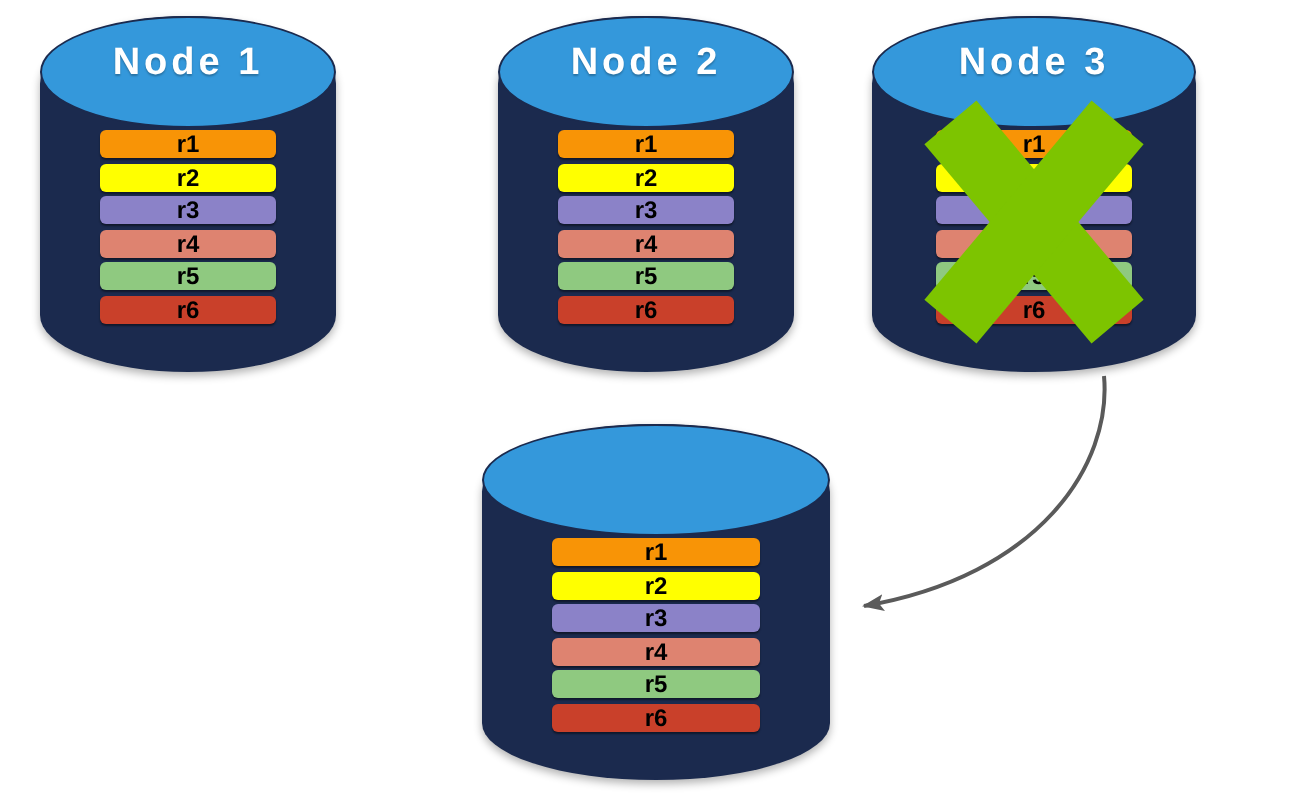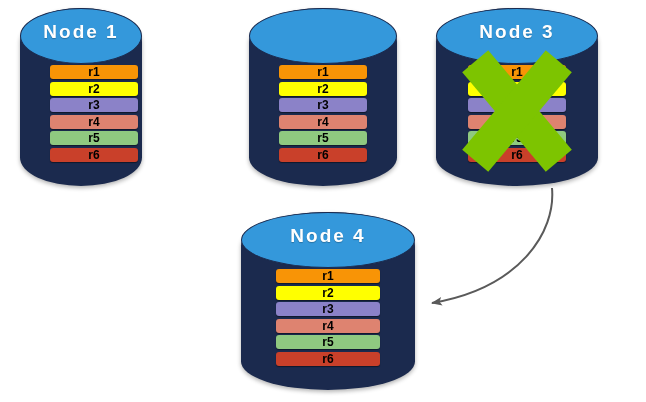--- a/index.html
+++ b/index.html
@@ -106,36 +106,37 @@
     height: 402px;
     pointer-events: none;
   }
 </style>
 </head>
 <body>
 
 <div id="canvas" style="background: rgb(255, 255, 255);">
 
   <div id="nodes-layer">
-      <div class="node" style="left: 20px; top: 8px; width: 122px; height: 178px;">
+      <div class="node" style="left: 20px; top: 8px; width: 148px; height: 178px;">
         <div class="cyl-body"></div>
         <div class="cyl-top"></div>
         <div class="cyl-title">Node  1</div>
         <div class="rows">
           <div class="row-bar" style="background: rgb(248, 148, 6); left: 30px; right: 30px; width: 88px; top: 57px;">r1</div>
           <div class="row-bar" style="background: rgb(255, 255, 0); left: 30px; right: 30px; width: 88px; top: 73.6px;">r2</div>
           <div class="row-bar" style="background: rgb(139, 130, 200); left: 30px; right: 30px; width: 88px; top: 90.2px;">r3</div>
           <div class="row-bar" style="background: rgb(222, 131, 112); left: 30px; right: 30px; width: 88px; top: 106.8px;">r4</div>
           <div class="row-bar" style="background: rgb(143, 201, 128); left: 30px; right: 30px; width: 88px; top: 123.4px;">r5</div>
           <div class="row-bar" style="background: rgb(201, 64, 42); left: 30px; right: 30px; width: 88px; top: 140px;">r6</div>
         </div>
       </div>
       <div class="node" style="left: 249px; top: 8px; width: 148px; height: 178px;">
         <div class="cyl-body"></div>
         <div class="cyl-top"></div>
+        <div class="cyl-title">Node  2</div>
         <div class="rows">
           <div class="row-bar" style="background: rgb(248, 148, 6); left: 30px; right: 30px; width: 88px; top: 57px;">r1</div>
           <div class="row-bar" style="background: rgb(255, 255, 0); left: 30px; right: 30px; width: 88px; top: 73.6px;">r2</div>
           <div class="row-bar" style="background: rgb(139, 130, 200); left: 30px; right: 30px; width: 88px; top: 90.2px;">r3</div>
           <div class="row-bar" style="background: rgb(222, 131, 112); left: 30px; right: 30px; width: 88px; top: 106.8px;">r4</div>
           <div class="row-bar" style="background: rgb(143, 201, 128); left: 30px; right: 30px; width: 88px; top: 123.4px;">r5</div>
           <div class="row-bar" style="background: rgb(201, 64, 42); left: 30px; right: 30px; width: 88px; top: 140px;">r6</div>
         </div>
       </div>
       <div class="node" style="left: 436px; top: 8px; width: 162px; height: 178px;">
@@ -151,21 +152,20 @@
           <div class="row-bar" style="background: rgb(201, 64, 42); left: 32px; right: 32px; width: 98px; top: 140px;">r6</div>
         </div>
         <div class="x-mark" style="left: 22px; top: 38px; width: 118px; height: 130px;">
           <div class="bar a" style="background: rgb(125, 196, 0);"></div>
           <div class="bar b" style="background: rgb(125, 196, 0);"></div>
         </div>
       </div>
       <div class="node" style="left: 241px; top: 212px; width: 174px; height: 178px;">
         <div class="cyl-body"></div>
         <div class="cyl-top"></div>
-        <div class="cyl-title">Node  4</div>
         <div class="rows">
           <div class="row-bar" style="background: rgb(248, 148, 6); left: 35px; right: 35px; width: 104px; top: 57px;">r1</div>
           <div class="row-bar" style="background: rgb(255, 255, 0); left: 35px; right: 35px; width: 104px; top: 73.6px;">r2</div>
           <div class="row-bar" style="background: rgb(139, 130, 200); left: 35px; right: 35px; width: 104px; top: 90.2px;">r3</div>
           <div class="row-bar" style="background: rgb(222, 131, 112); left: 35px; right: 35px; width: 104px; top: 106.8px;">r4</div>
           <div class="row-bar" style="background: rgb(143, 201, 128); left: 35px; right: 35px; width: 104px; top: 123.4px;">r5</div>
           <div class="row-bar" style="background: rgb(201, 64, 42); left: 35px; right: 35px; width: 104px; top: 140px;">r6</div>
         </div>
       </div>
     </div>

